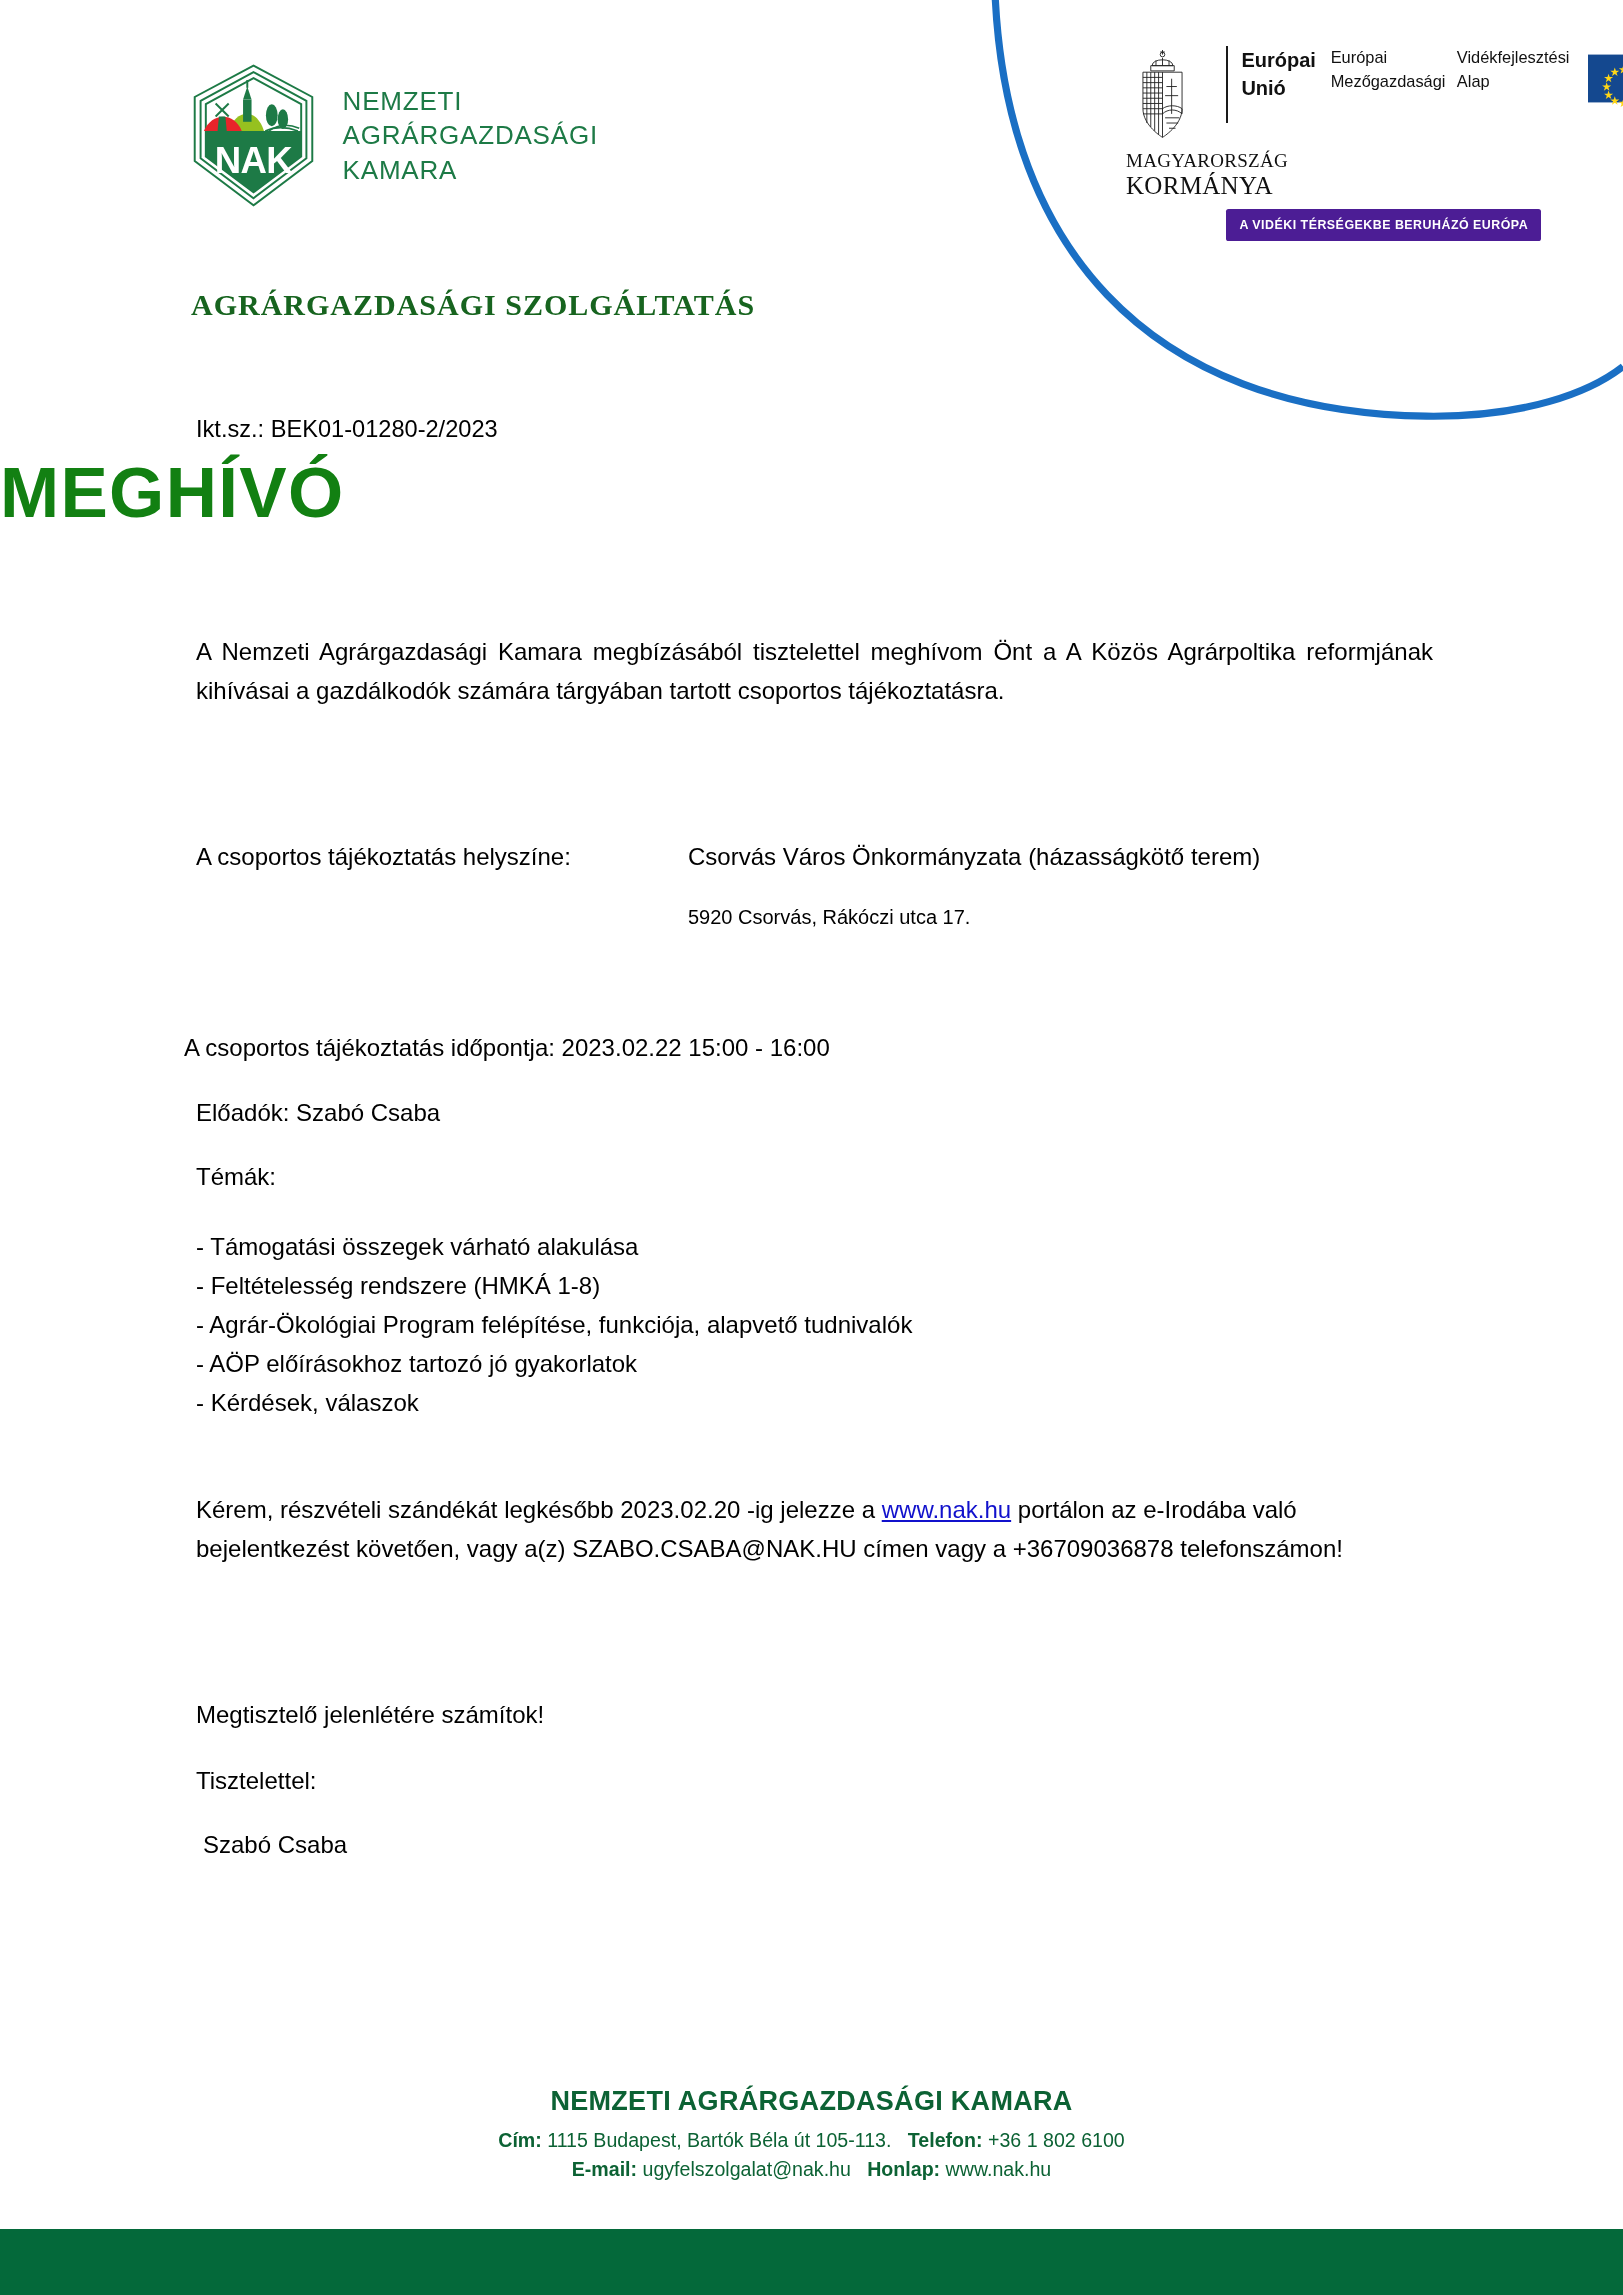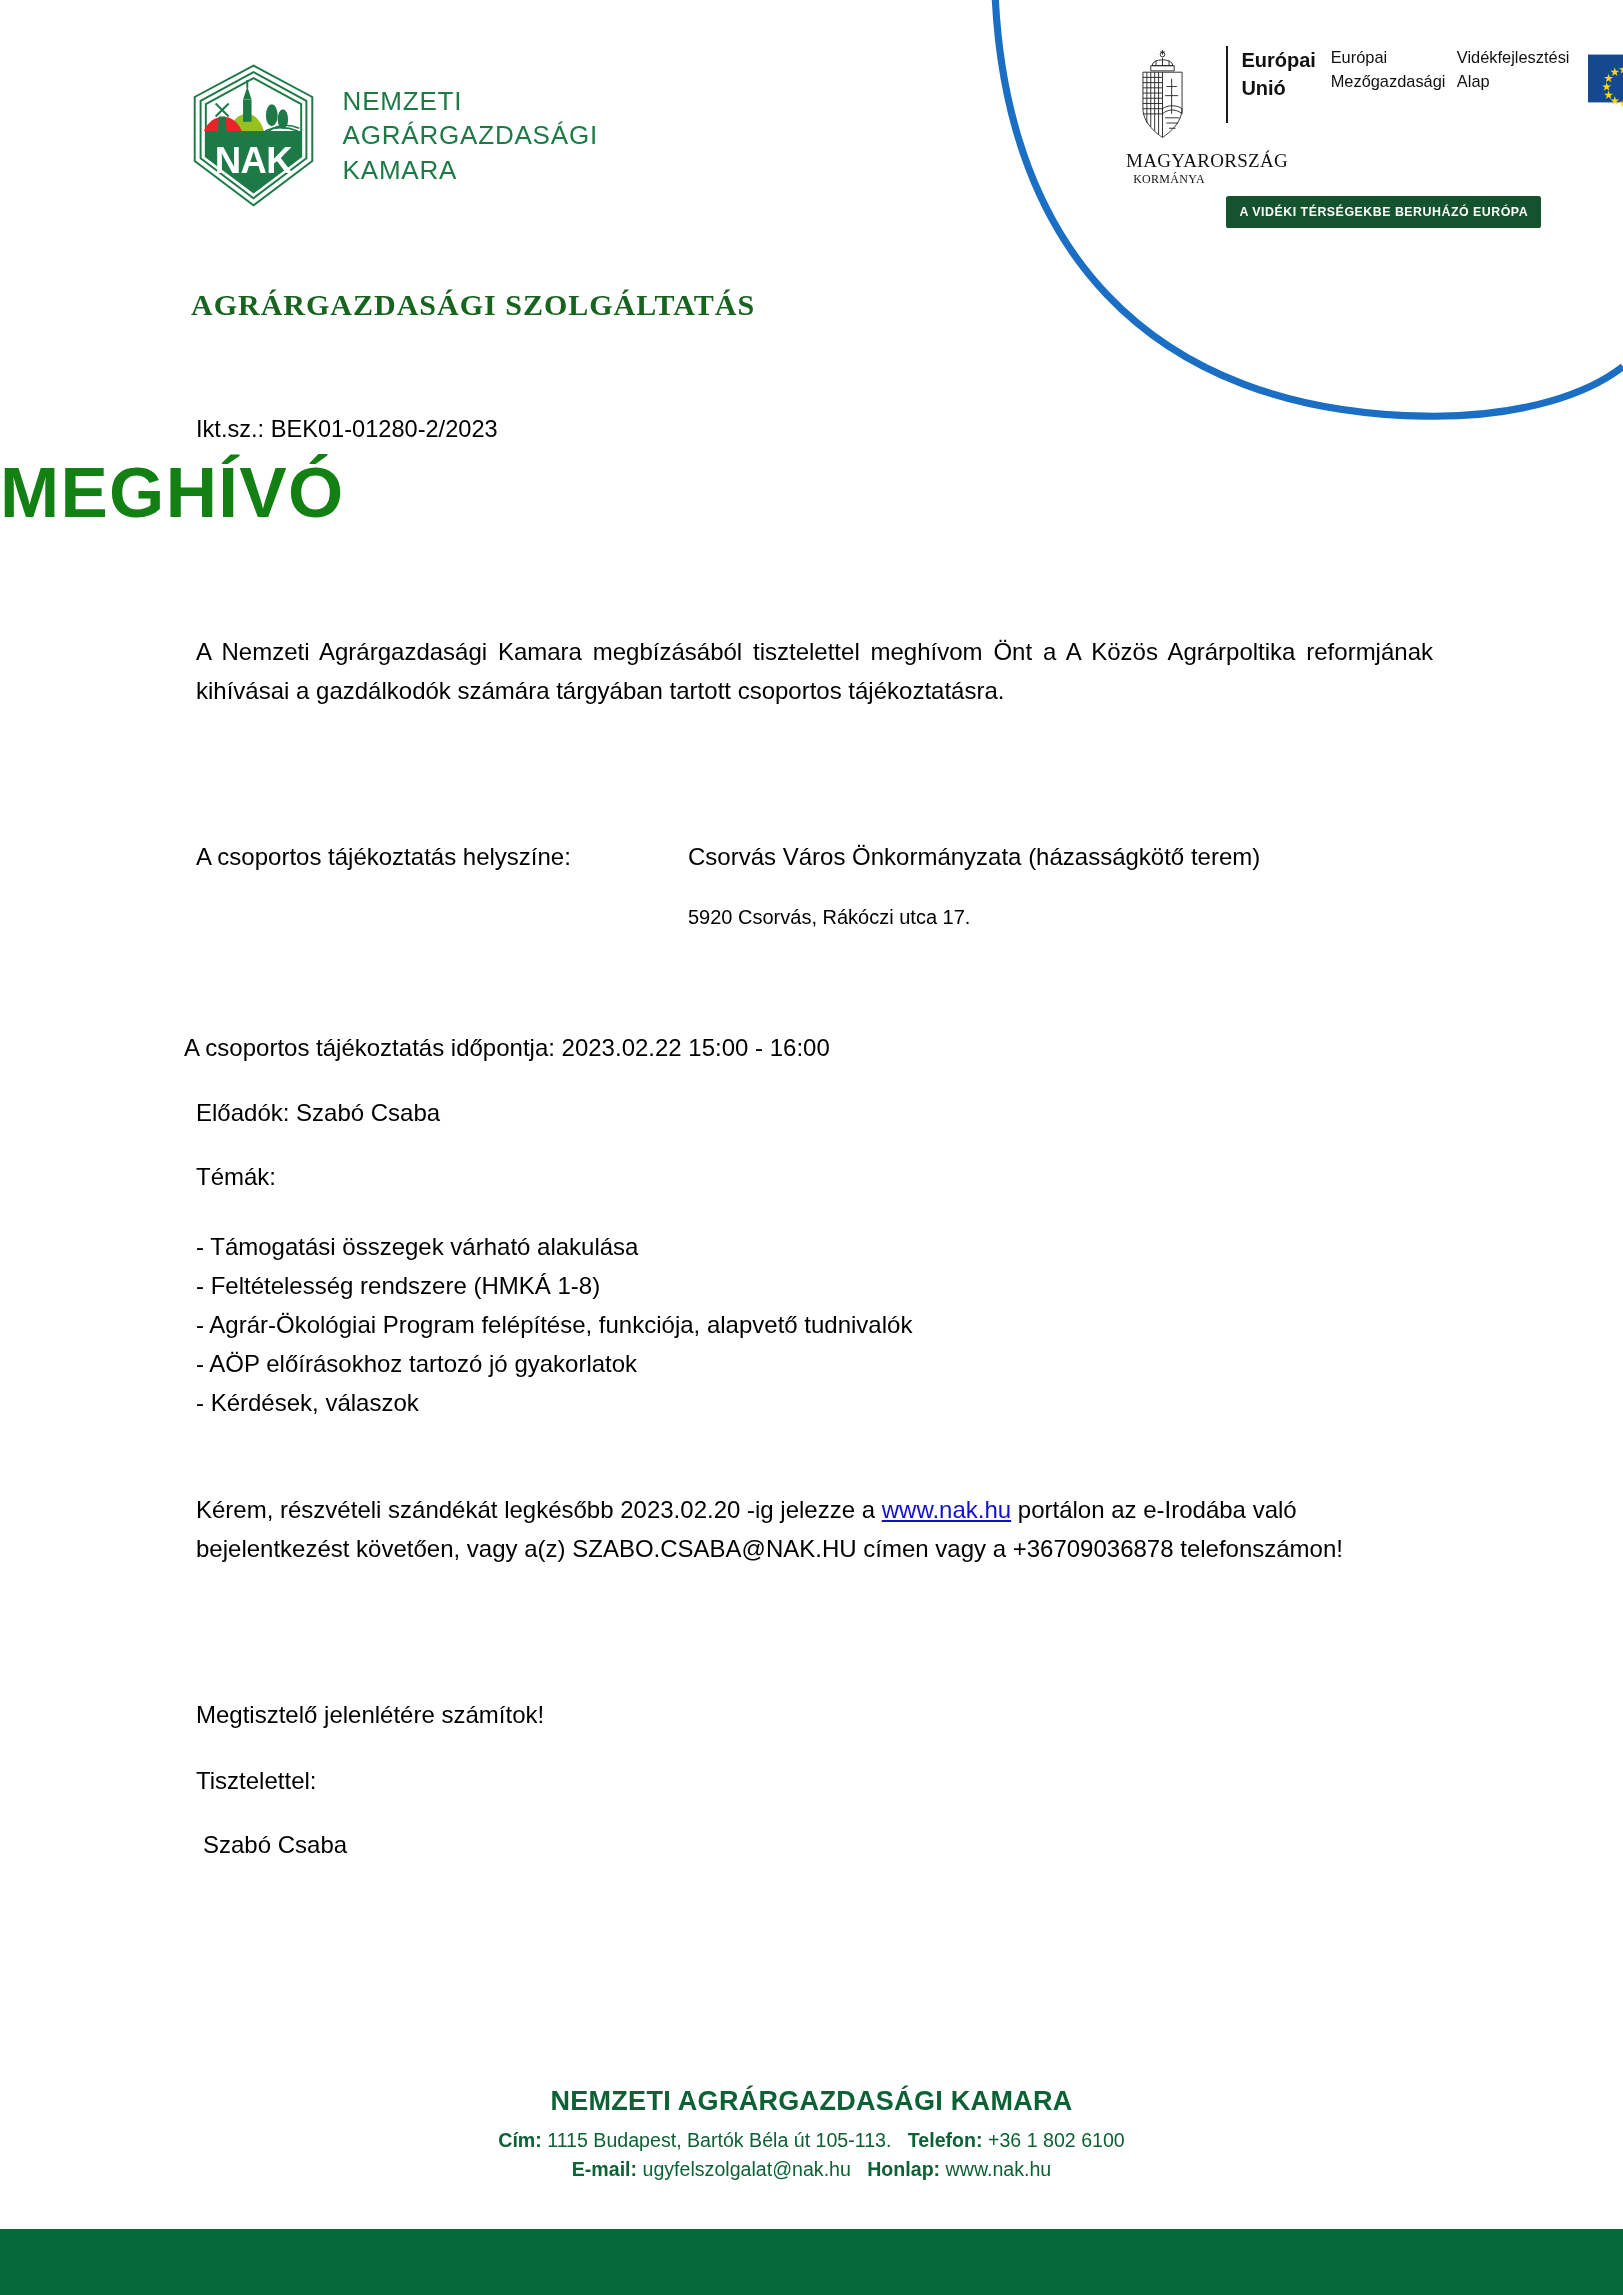--- a/index.html
+++ b/index.html
@@ -94,26 +94,26 @@
   .eu-flag { width: 97px; height: 65px; margin-left: 7.9px; }
 
   .hu-gov-label {
     font-family: "Liberation Serif", serif;
     color: #111;
     text-align: center;
     width: 86px;
     margin-top: 3.9px;
   }
   .hu-gov-label div:nth-child(1) { font-size: 19px; letter-spacing: 0.3px; }
-  .hu-gov-label div:nth-child(2) { font-size: 12px; letter-spacing: 0.3px; }
+  .hu-gov-label div:nth-child(2) { font-size: 25px; letter-spacing: 0.3px; }
 
   .eu-row2 { display: flex; align-items: center; gap: 14.4px; }
   .eu-spacer { width: 73px; }
   .blue-banner {
-    background: #14532d;
+    background: #4c1d95;
     color: #ffffff;
     font-size: 12.4px;
     font-weight: bold;
     letter-spacing: 0.5px;
     padding: 9.2px 13px;
     border-radius: 2.6px;
     white-space: nowrap;
     margin-left: 13px;
   }
 

